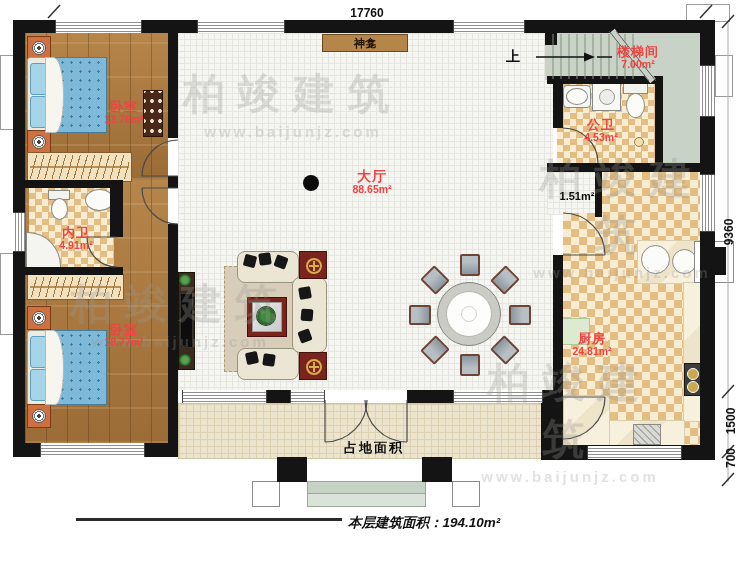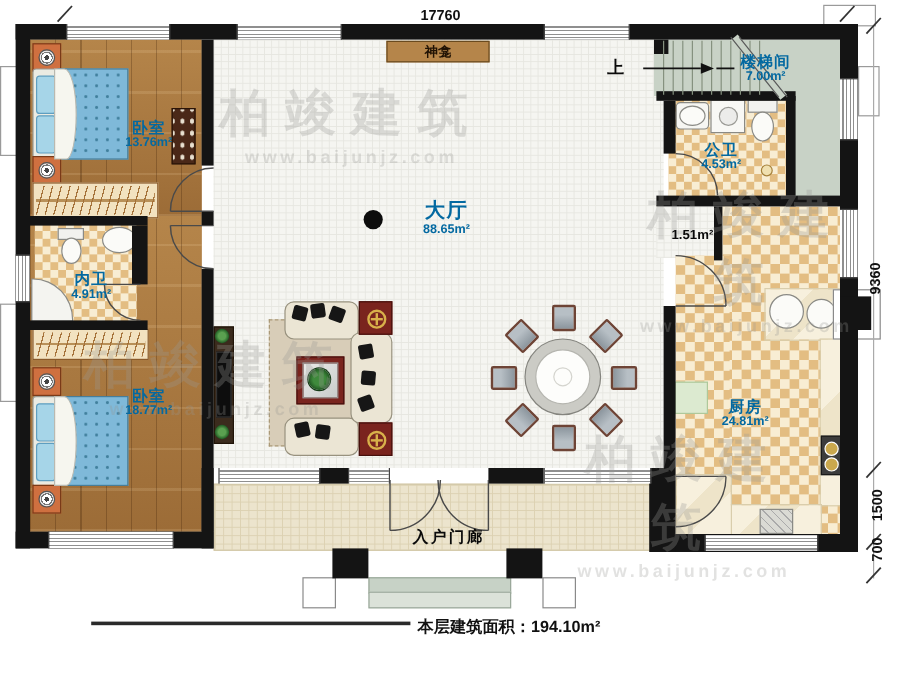--- a/index.html
+++ b/index.html
@@ -13,21 +13,21 @@
   .checker-sm{background-size:13px 13px;}
   .stairfloor{background:#c8d2c6;z-index:1;}
   .marble{background:linear-gradient(135deg,#f7f0dd 0 38%,#eee4c9 38% 62%,#f7f0dd 62%);border:1px solid #d9cdac;z-index:4;}
   
   .wall{background:#141414;z-index:20;}
   .win-h{background:repeating-linear-gradient(180deg,#ffffff 0 2px,#8f8f8f 2px 3px);border-left:1px solid #444;border-right:1px solid #444;z-index:21;}
   .win-v{background:repeating-linear-gradient(90deg,#ffffff 0 2px,#8f8f8f 2px 3px);border-top:1px solid #444;border-bottom:1px solid #444;z-index:21;}
   .decor{background:#fff;border:1px solid #9a9a9a;z-index:19;}
   .pier-outline{background:#fff;border:1px solid #8a8a8a;z-index:19;}
   
-  .rlabel{position:absolute;transform:translate(-50%,-50%);text-align:center;z-index:45;color:#0369a1;line-height:1.1;white-space:nowrap;}
+  .rlabel{position:absolute;transform:translate(-50%,-50%);text-align:center;z-index:45;color:#ef4444;line-height:1.1;white-space:nowrap;}
   .rlabel .nm{font-size:13px;font-weight:bold;letter-spacing:1px;}
   .rlabel .ar{font-size:10.5px;font-weight:bold;}
   .small-label{position:absolute;transform:translate(-50%,-50%);font-size:11px;font-weight:bold;color:#0a0a0a;z-index:45;white-space:nowrap;}
   .dim-h{position:absolute;transform:translate(-50%,-50%);font-size:12px;font-weight:bold;color:#111;z-index:45;white-space:nowrap;}
   .dim-v{position:absolute;transform:translate(-50%,-50%) rotate(-90deg);font-size:12px;font-weight:bold;color:#111;z-index:45;white-space:nowrap;}
   
   .f{position:absolute;z-index:10;}
   .nstand{background:#cf7040;border:1px solid #7a3a18;}
   .lamp{position:absolute;left:4px;top:4px;width:12px;height:12px;border-radius:50%;background:radial-gradient(circle,#444 0 2px,#fff 2px 4px,#777 4px 5px,#e8e8e8 5px);border:1px solid #555;}
   .headboard{background:#ebebe2;border:1px solid #9a9a92;border-radius:3px;}
@@ -313,43 +313,43 @@
   </div>
   <div class="rlabel" style="left:76px;top:239px;">
     <div class="nm">内卫</div>
     <div class="ar">4.91m²</div>
   </div>
   <div class="rlabel" style="left:124px;top:336px;">
     <div class="nm">卧室</div>
     <div class="ar">18.77m²</div>
   </div>
   <div class="rlabel" style="left:372px;top:182px;">
-    <div class="nm" style="font-size:17px;text-align:center;">大厅</div>
+    <div class="nm" style="font-size:14px;text-align:center;">大厅</div>
     <div class="ar">88.65m²</div>
   </div>
   <div class="rlabel" style="left:638px;top:58px;">
     <div class="nm">楼梯间</div>
     <div class="ar">7.00m²</div>
   </div>
   <div class="rlabel" style="left:601px;top:131px;">
     <div class="nm">公卫</div>
     <div class="ar">4.53m²</div>
   </div>
-  <div class="rlabel" style="left:621px;top:345px;">
+  <div class="rlabel" style="left:592px;top:345px;">
     <div class="nm">厨房</div>
     <div class="ar">24.81m²</div>
   </div>
   <div class="small-label" style="left:577px;top:196px;">1.51m²</div>
-  <div class="small-label" style="left:374px;top:448px;font-size:13px;letter-spacing:2px;">入户门廊</div>
+  <div class="small-label" style="left:374px;top:448px;font-size:13px;letter-spacing:2px;">占地面积</div>
   <div class="small-label" style="left:513px;top:57px;font-size:14px;">上</div>
 
   <div class="dim-h" style="left:367px;top:13px;">17760</div>
   <div class="dim-v" style="left:729px;top:232px;">9360</div>
   <div class="dim-v" style="left:731px;top:421px;">1500</div>
   <div class="dim-v" style="left:731px;top:458px;">700</div>
 
   <div class="titleblock">
   </div>
-  <div class="stats" style="left:348px;">
+  <div class="stats" style="left:348px;font-style:italic;">
     <div class="row"><span>本层建筑面积：</span><span>194.10m²</span></div>
   </div>
 
 </div>
 
 </body></html>

